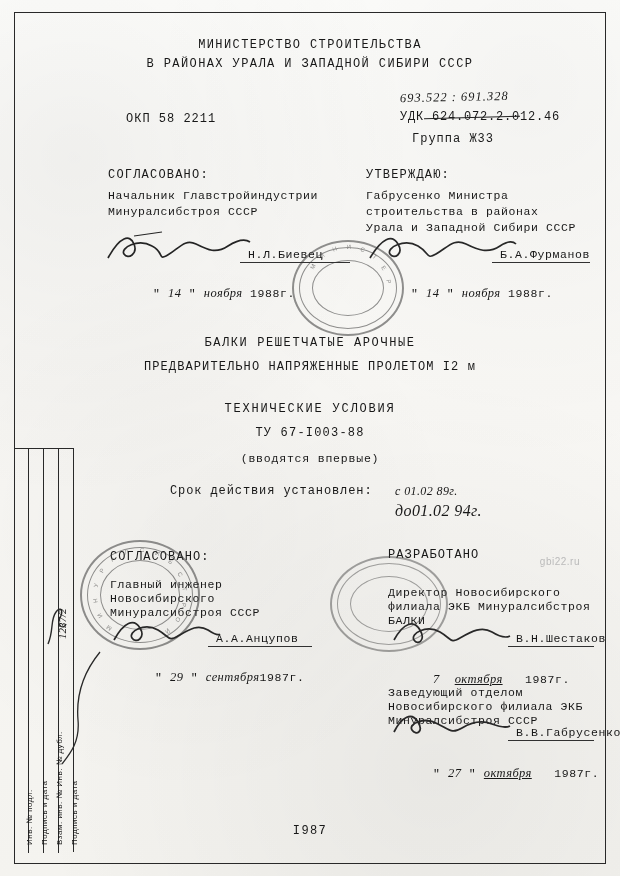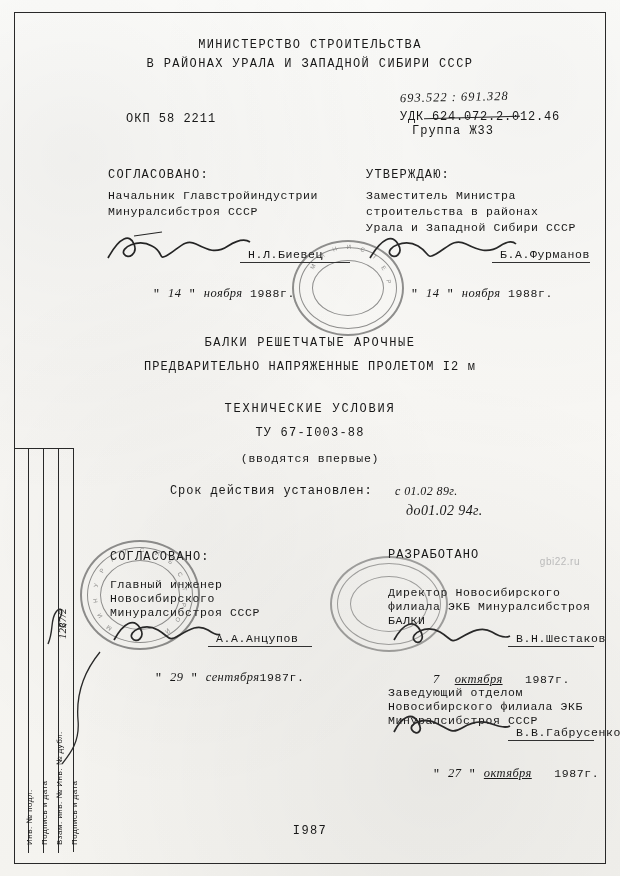--- a/index.html
+++ b/index.html
@@ -66,21 +66,21 @@
     transform: rotate(-1.2deg);
   }
   .udk { left: 400px; top: 110px; font-size: 12px; letter-spacing: 0.8px; }
   .udk-strike {
     position: absolute;
     left: 424px; top: 117px;
     width: 96px; height: 1.4px;
     background: #222;
     transform: rotate(-1.5deg);
   }
-  .grp { left: 412px; top: 124px; font-size: 12px; letter-spacing: 1px; }
+  .grp { left: 412px; top: 132px; font-size: 12px; letter-spacing: 1px; }
 
   
   .col-l { left: 108px; }
   .col-r { left: 366px; }
   .ap-l-title { top: 168px; font-size: 12px; letter-spacing: 1.2px; }
   .ap-l-1 { top: 189px; }
   .ap-l-2 { top: 205px; }
   .ap-l-name { left: 248px; top: 248px; }
   .ap-l-date { top: 272px; }
 
@@ -100,21 +100,21 @@
 
   
   .t1 { left: 0; width: 620px; top: 336px; font-size: 12px; letter-spacing: 1.6px; }
   .t2 { left: 0; width: 620px; top: 360px; font-size: 12px; letter-spacing: 1.1px; }
   .t3 { left: 0; width: 620px; top: 402px; font-size: 12px; letter-spacing: 1.8px; }
   .t4 { left: 0; width: 620px; top: 426px; font-size: 12px; letter-spacing: 1.2px; }
   .t5 { left: 0; width: 620px; top: 452px; font-size: 11.5px; letter-spacing: 0.8px; }
 
   .srok { left: 170px; top: 484px; font-size: 12px; letter-spacing: 0.9px; }
   .srok-a { left: 395px; top: 484px; font-size: 12px; }
-  .srok-b { left: 406px; top: 504px; font-size: 14px; }
+  .srok-b { left: 395px; top: 504px; font-size: 16px; }
 
   
   .b-l { left: 110px; }
   .b-r { left: 388px; }
   .bl-title { top: 550px; font-size: 12px; letter-spacing: 1.1px; }
   .bl-1 { top: 578px; }
   .bl-2 { top: 592px; }
   .bl-3 { top: 606px; }
   .bl-name { left: 216px; top: 632px; }
   .bl-date { top: 656px; }
@@ -248,21 +248,21 @@
 
     <div class="line col-l ap-l-title">СОГЛАСОВАНО:</div>
     <div class="line col-l ap-l-1">Начальник Главстройиндустрии</div>
     <div class="line col-l ap-l-2">Минуралсибстроя СССР</div>
     <div class="line ap-l-name">Н.Л.Биевец</div>
     <div class="line col-l ap-l-date">
       <span>" </span><span class="hand">14</span><span> " </span><span class="hand">ноября</span><span> </span><span>1988г.</span>
     </div>
 
     <div class="line col-r ap-r-title">УТВЕРЖДАЮ:</div>
-    <div class="line col-r ap-r-1">Заместитель Министра</div>
+    <div class="line col-r ap-r-1">Габрусенко Министра</div>
     <div class="line col-r ap-r-2">строительства в районах</div>
     <div class="line col-r ap-r-3">Урала и Западной Сибири СССР</div>
     <div class="line ap-r-name">Б.А.Фурманов</div>
     <div class="line col-r ap-r-date">
       <span>" </span><span class="hand">14</span><span> " </span><span class="hand">ноября</span><span> </span><span>1988г.</span>
     </div>
 
     <div class="line center t1">БАЛКИ РЕШЕТЧАТЫЕ АРОЧНЫЕ</div>
     <div class="line center t2">ПРЕДВАРИТЕЛЬНО НАПРЯЖЕННЫЕ ПРОЛЕТОМ I2 м</div>
     <div class="line center t3">ТЕХНИЧЕСКИЕ УСЛОВИЯ</div>

